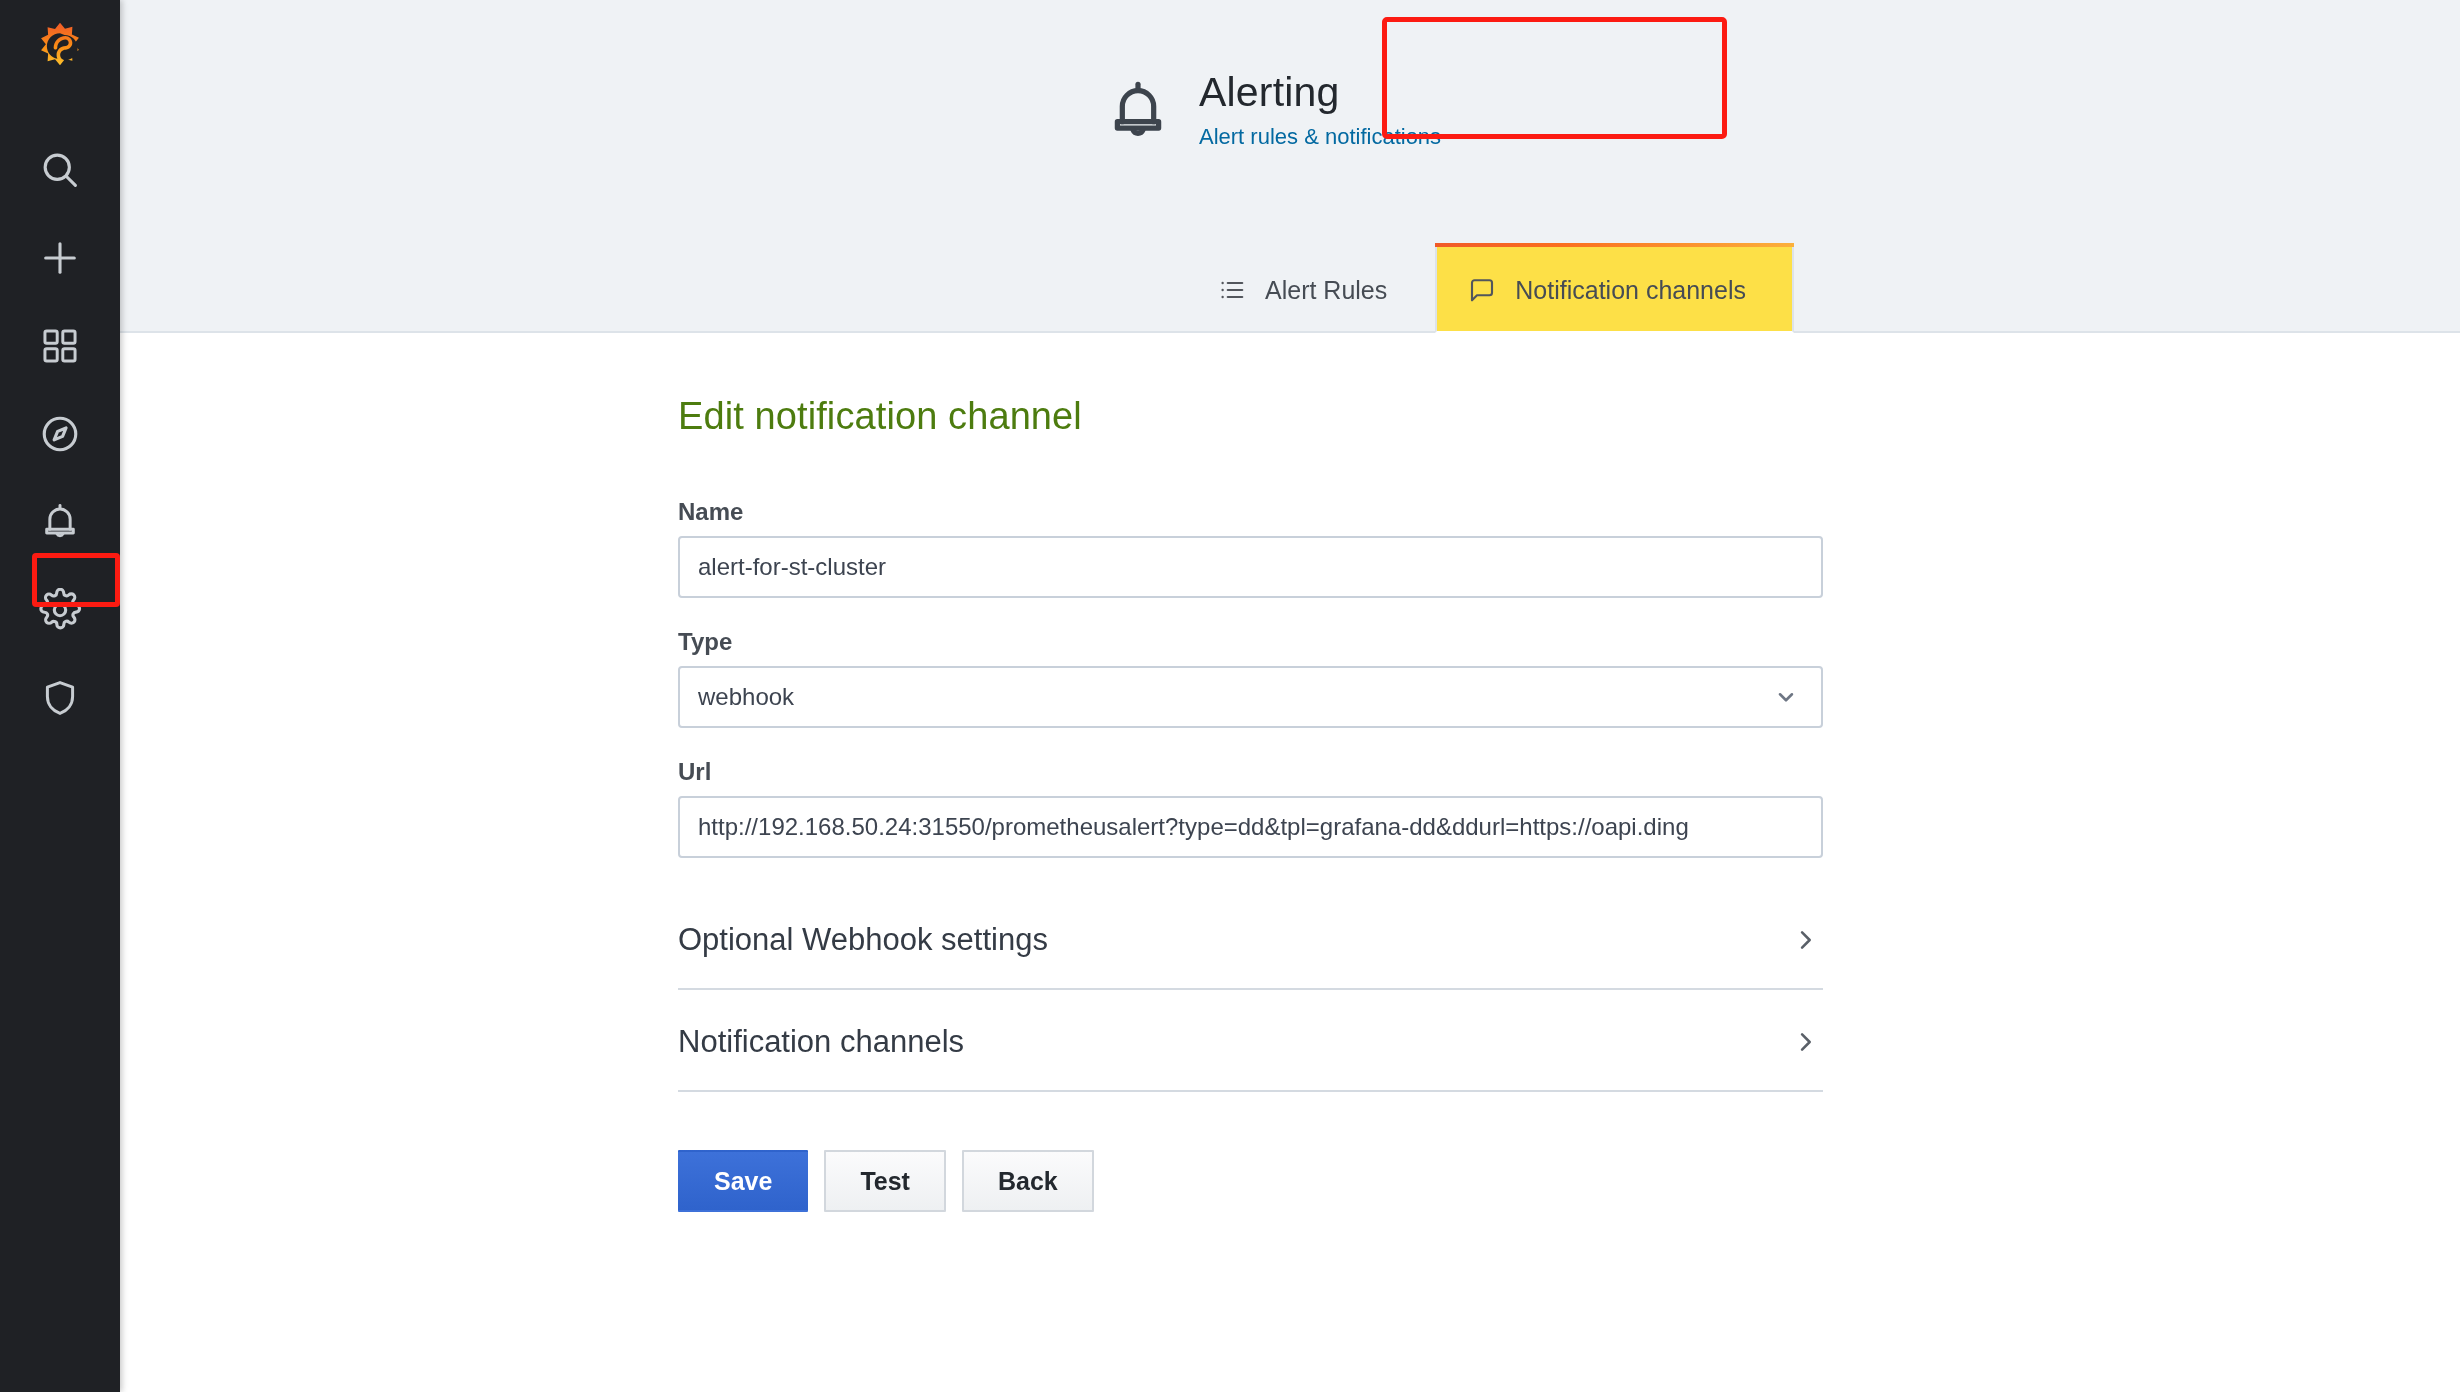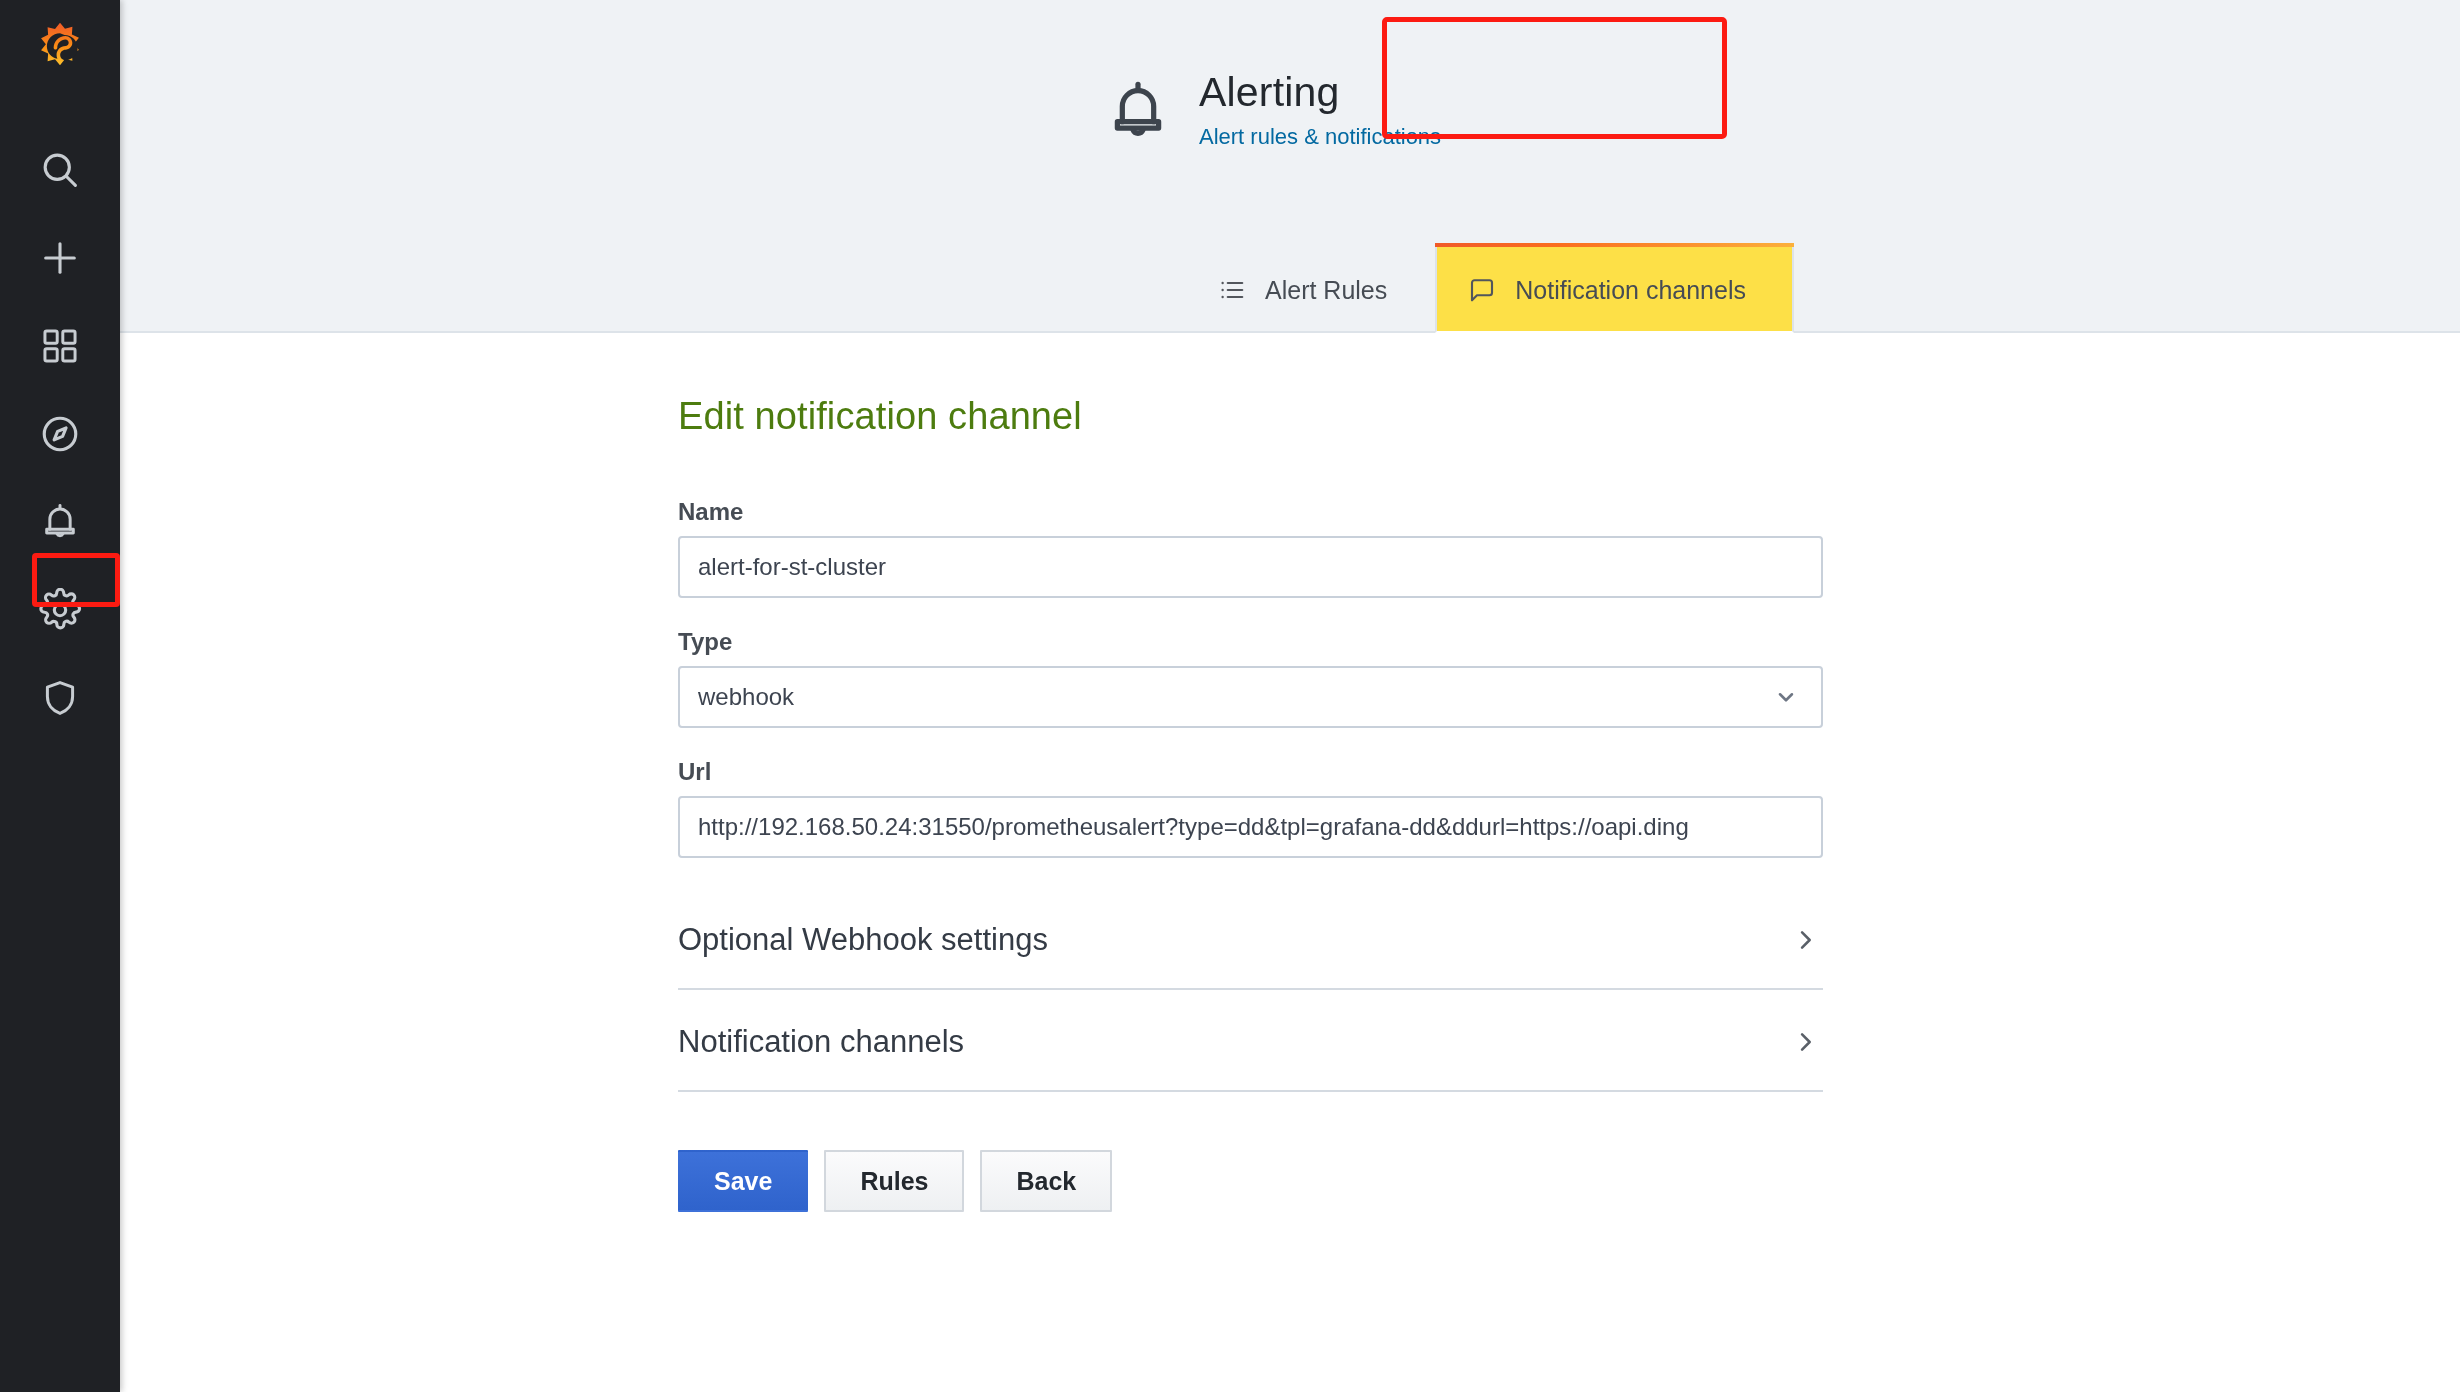--- a/index.html
+++ b/index.html
@@ -326,21 +326,21 @@
 
         <div class="collapse-section">
           <span class="collapse-title">Notification channels</span>
           <svg class="chev-right" width="28" height="28" viewBox="0 0 24 24">
             <polyline points="9.5,5.5 16,12 9.5,18.5"></polyline>
           </svg>
         </div>
 
         <div class="btn-row">
           <button class="btn btn-primary">Save</button>
-          <button class="btn btn-secondary">Rules</button>
+          <button class="btn btn-secondary">Test</button>
           <button class="btn btn-secondary">Back</button>
         </div>
 
       </div>
     </section>
 
   </div>
 </div>
 
 </body></html>

